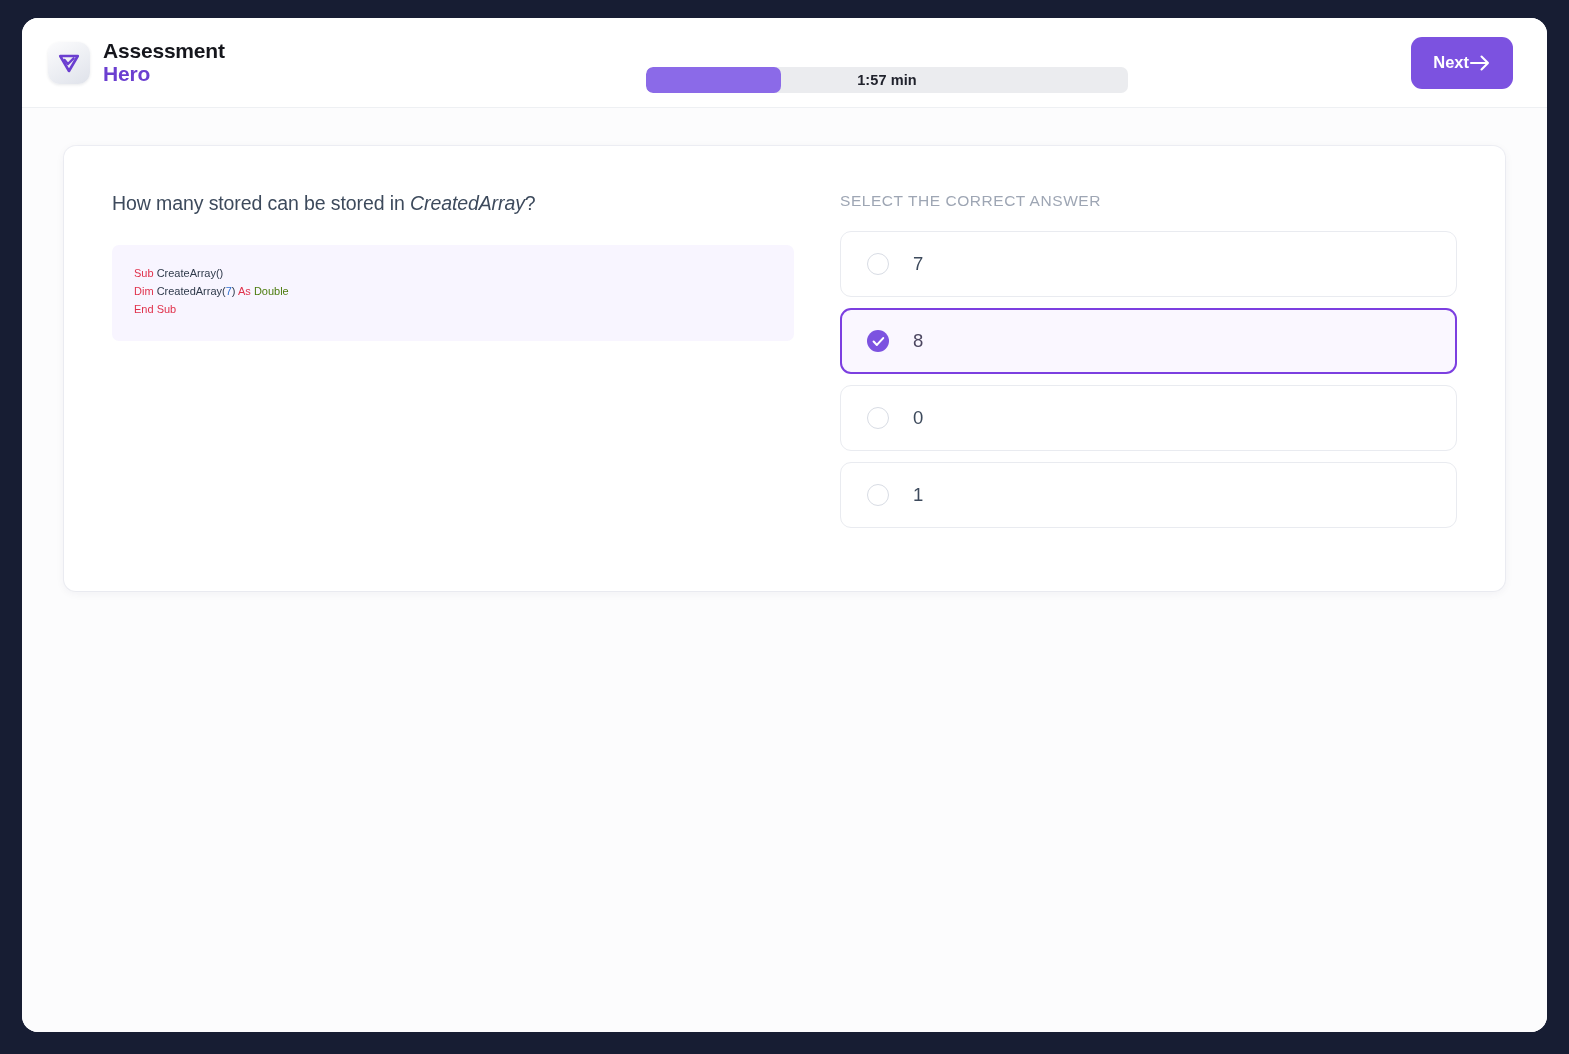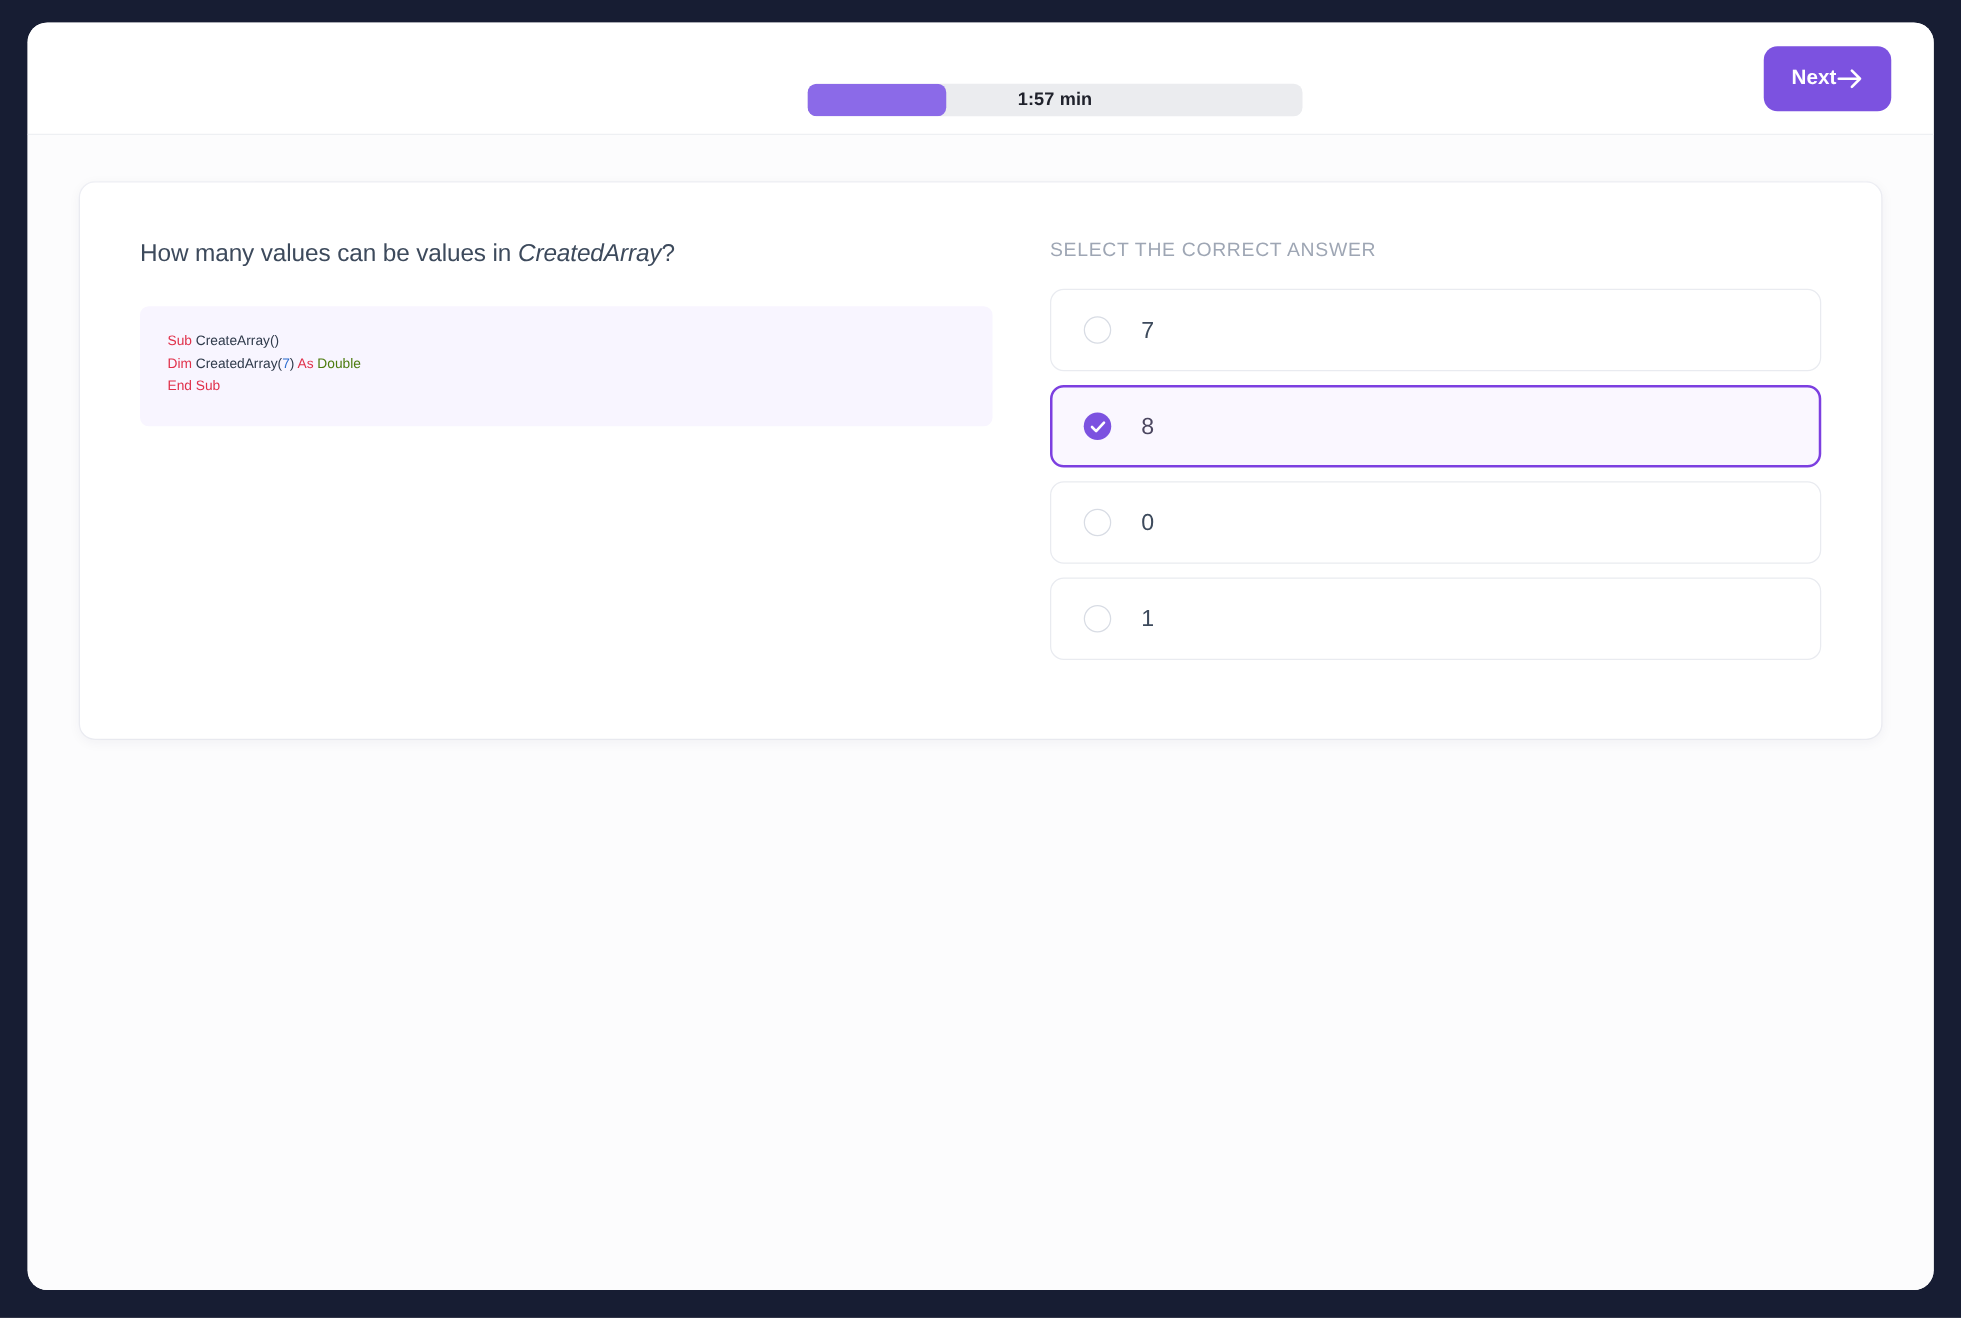--- a/index.html
+++ b/index.html
@@ -77,21 +77,21 @@
     font-weight: bold;
     color: #6b3fd0;
     letter-spacing: -0.2px;
   }
 
   
   .timer-wrap {
     position: absolute;
     left: 624px;
     top: 49px;
-    width: 396px;
+    width: 482px;
     height: 26px;
   }
   .timer-track {
     position: absolute;
     inset: 0;
     background: #ebecef;
     border-radius: 7px;
     overflow: hidden;
   }
   .timer-fill {
@@ -225,20 +225,32 @@
   .option.selected .option-label { color: #4b4660; }
 </style>
 </head>
 <body>
 
 <div class="screen">
   <div class="app-window">
 
     <div class="header">
 
+      <div class="brand">
+        <div class="brand-mark">
+          <svg width="26" height="26" viewBox="0 0 26 26" aria-hidden="true">
+            <path d="M4.2 6.0 L21.8 6.0 L13.0 21.0 Z" fill="none" stroke="#6b3fd0" stroke-width="2.6" stroke-linejoin="round"></path>
+            <path d="M8.6 10.0 L11.9 14.0 L17.6 8.3" fill="none" stroke="#6b3fd0" stroke-width="2.4" stroke-linecap="round" stroke-linejoin="round"></path>
+          </svg>
+        </div>
+        <div class="brand-text">
+          <span class="brand-top">Assessment</span>
+          <span class="brand-bottom">Hero</span>
+        </div>
+      </div>
 
       <div class="timer-wrap">
         <div class="timer-track">
           <div class="timer-fill" style="width: 28%;"></div>
         </div>
         <div class="timer-label">1:57 min</div>
       </div>
 
       <button class="next-btn">
         <span>Next</span>
@@ -248,21 +260,21 @@
           </svg>
         </span>
       </button>
     </div>
 
     <div class="body-area">
       <div class="qcard">
 
         <div class="qleft">
           <div class="question-text">
-            <span>How many values can be values in </span><em>CreatedArray</em><span>?</span>
+            <span>How many stored can be stored in </span><em>CreatedArray</em><span>?</span>
           </div>
 
           <div class="code-block"><div><span class="tok-kw">Sub</span><span class="tok-pun"> </span><span class="tok-id">CreateArray</span><span class="tok-pun">()</span></div><div><span class="tok-kw">Dim</span><span class="tok-pun"> </span><span class="tok-id">CreatedArray</span><span class="tok-pun">(</span><span class="tok-num">7</span><span class="tok-pun">)</span><span class="tok-pun"> </span><span class="tok-kw">As</span><span class="tok-pun"> </span><span class="tok-type">Double</span></div><div><span class="tok-kw">End</span><span class="tok-pun"> </span><span class="tok-kw">Sub</span></div></div>
         </div>
 
         <div class="qright">
           <div class="answers-label">SELECT THE CORRECT ANSWER</div>
           <div>
               <div class="option">
                 <div class="radio"></div>

